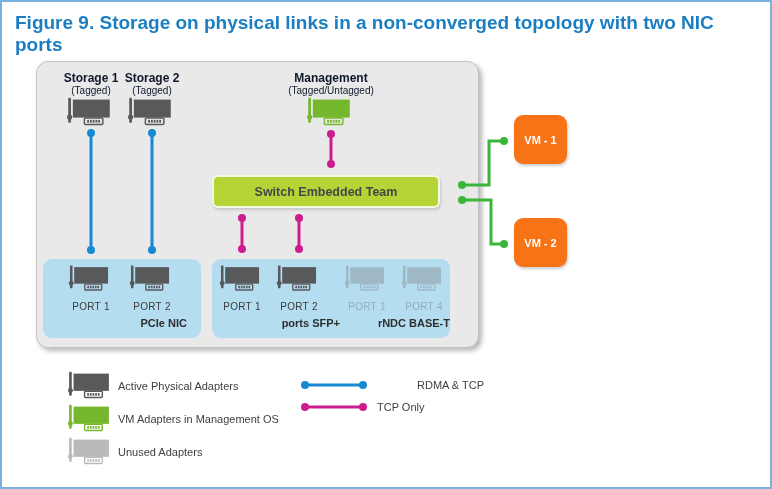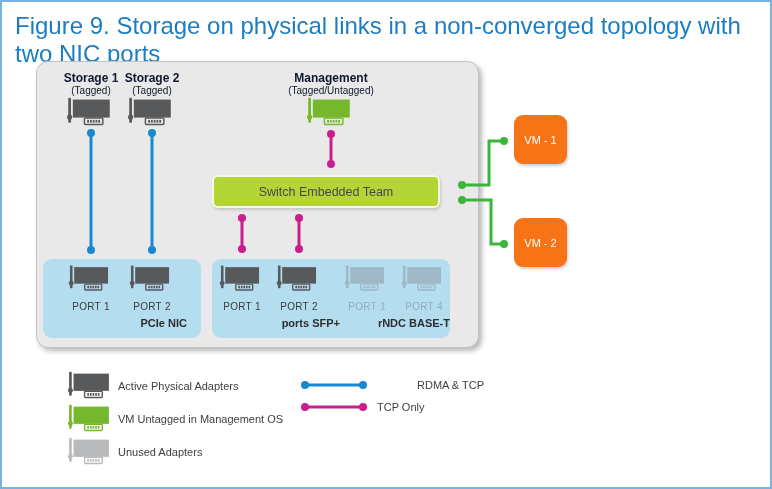--- a/index.html
+++ b/index.html
@@ -3,49 +3,49 @@
 <meta charset="utf-8">
 <style>
   * { margin:0; padding:0; box-sizing:border-box; }
   body { background:#fff; font-family:"Liberation Sans", sans-serif; }
   .stage {
     position:relative; width:772px; height:489px; background:#fff;
     border:2px solid var(--frame-blue,#79b2e0); overflow:hidden;
   }
   .title {
     position:absolute; left:13px; top:10px; width:750px;
-    font-size:24px; font-weight:normal; color:var(--title-blue,#1b7ec2);
+    font-size:19px; font-weight:bold; color:var(--title-blue,#1b7ec2);
   }
   .panel {
     position:absolute; left:34px; top:59px; width:443px; height:287px;
     background:var(--panel-gray,#e9e9e9); border:1.5px solid #c2c2c2;
     border-radius:12px; box-shadow:3px 3px 5px rgba(0,0,0,.28);
   }
   .node-label {
     position:absolute; text-align:center; font-size:12px; font-weight:bold;
     color:#0f172a; line-height:1.1;
   }
   .node-sub { font-size:10px; font-weight:normal; display:block; }
   .adapter { position:absolute; }
   .c-dark   { color:var(--adapter-dark,#58595b); }
   .c-green  { color:var(--adapter-green,#76b82d); }
   .c-gray   { color:var(--adapter-gray,#b9babc); }
   .c-unused { color:var(--adapter-unused,#9fb8c6); }
   .switch-box {
     position:absolute; left:210px; top:173px; width:228px; height:33px;
     background:var(--switch-green,#b5d435); border:2px solid rgba(255,255,255,.85);
     border-radius:6px; display:flex; align-items:center; justify-content:center;
-    font-size:12.5px; font-weight:normal; color:#474747;
+    font-size:12.5px; font-weight:bold; color:#474747;
     box-shadow:1px 2px 3px rgba(0,0,0,.15);
   }
   .vm-box {
     position:absolute; width:53px; height:49px; left:512px;
     background:var(--vm-orange,#f87316); border-radius:9px;
     display:flex; align-items:center; justify-content:center;
-    color:#fff; font-size:11px; font-weight:normal;
+    color:#fff; font-size:11px; font-weight:bold;
     box-shadow:1px 2px 3px rgba(0,0,0,.2);
   }
   .vm1 { top:113px; } .vm2 { top:216px;justify-content:center; }
   .nic-box {
     position:absolute; top:257px; height:79px;
     background:var(--box-blue,#b5ddf0); border-radius:9px;
   }
   .nic-box.b1 { left:41px;  width:158px; }
   .nic-box.b2 { left:210px; width:238px; }
   .port-label {
@@ -198,19 +198,19 @@
       <use href="#adapter-sym"></use>
     </svg>
   <svg class="adapter c-green" style="left:64px; top:402px;" width="46" height="30">
       <use href="#adapter-sym"></use>
     </svg>
   <svg class="adapter c-gray" style="left:64px; top:435px;" width="46" height="30">
       <use href="#adapter-sym"></use>
     </svg>
 
   <div class="legend-label" style="top:378px;">Active Physical Adapters</div>
-  <div class="legend-label" style="top:411px;">VM Untagged in Management OS</div>
+  <div class="legend-label" style="top:411px;">VM Adapters in Management OS</div>
   <div class="legend-label" style="top:444px;">Unused Adapters</div>
 
   <div class="line-label" style="top:377px;padding-left:40px;">RDMA &amp; TCP</div>
   <div class="line-label" style="top:399px;">TCP Only</div>
 
 </div>
 
 </body></html>

